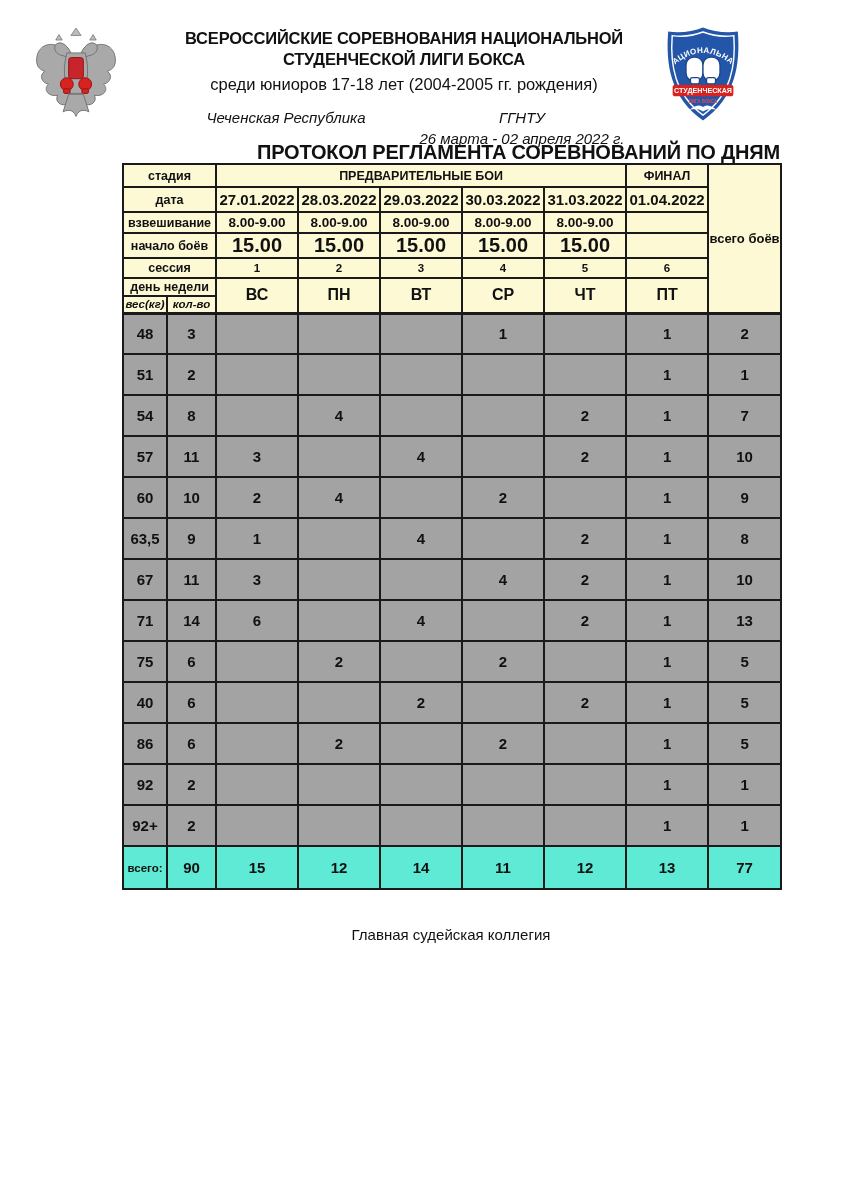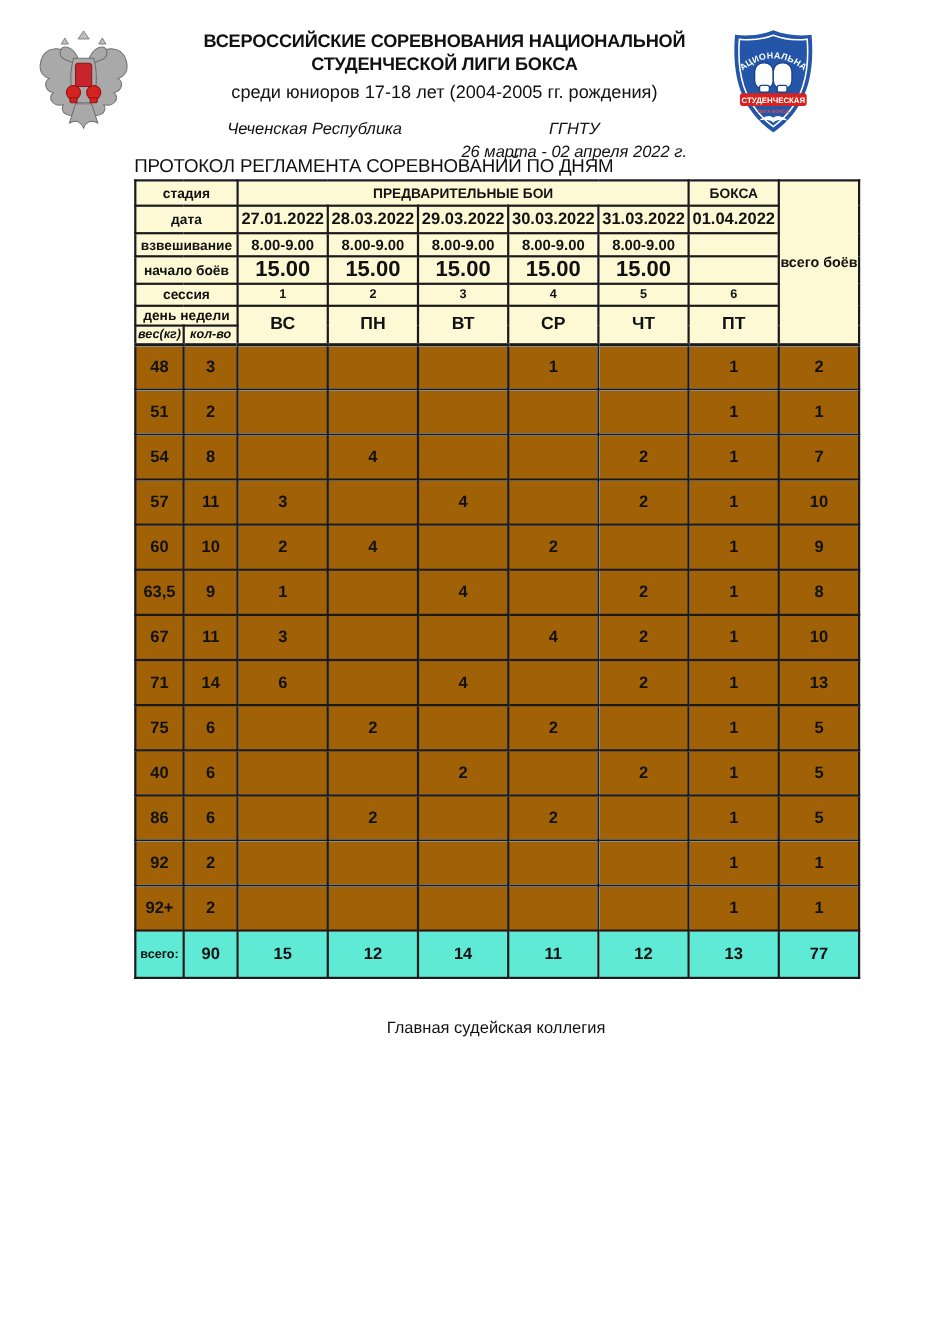--- a/index.html
+++ b/index.html
@@ -16,21 +16,21 @@
   .emblem-right { position:absolute; right:20px; top:0px; width:90px; height:100px; }
   .titles { margin:0 128px; text-align:center; padding-top:4px; }
   .t1 { font-weight:bold; font-size:16.5px; letter-spacing:-0.2px; line-height:1.25; }
   .t2 { font-size:16.5px; margin-top:6px; }
   .meta { display:flex; margin-top:14px; font-style:italic; font-size:15px; line-height:1.35; }
   .meta > div { flex:1; text-align:center; }
 
   
   .table-title {
     position:absolute; top:141px; left:122px; width:658px;
-    text-align:left; font-weight:normal; font-size:17px; letter-spacing:-0.2px;
+    text-align:right; font-weight:bold; font-size:20px; letter-spacing:-0.2px;
   }
 
   
   table.tbl {
     position:absolute; top:163px; left:122px;
     width:658px; border-collapse:collapse; table-layout:fixed;
     border:1px solid #0369a1;
   }
   .tbl td {
     border:2px solid #1a1a1a; text-align:center; vertical-align:middle;
@@ -44,21 +44,21 @@
   .start { font-weight:bold; font-size:20px; }
   .sess  { font-weight:bold; font-size:11.5px; }
   .day   { font-weight:bold; font-size:16px; border-bottom-width:3px !important; }
   .wl    { font-weight:bold; font-style:italic; font-size:11.5px; border-bottom-width:3px !important; }
   .total-hdr { font-weight:bold; font-size:13px; border-bottom-width:3px !important; background:#fcf9d4; }
 
   .r-stage { height:23px; } .r-date { height:25px; } .r-weigh { height:21px; }
   .r-start { height:25px; } .r-sess { height:20px; } .r-wday { height:18px; }
   .r-wl    { height:17px; }
 
-  tr.data { height:41px; background:#a16207; }
+  tr.data { height:41px; background:#a3a3a3; }
   td.w, td.c, td.d, td.t { font-weight:bold; font-size:15px; }
 
   tr.sumrow { height:43px; }
   tr.sumrow td { background:#5eead4; font-weight:bold; font-size:15px; }
   tr.sumrow td.sum-lbl { font-size:11.5px; }
 
   
   .doc-footer {
     position:absolute; top:926px; left:122px; width:658px;
     text-align:center; font-size:15px;
@@ -145,21 +145,21 @@
         <col style="width:82px">
       <col style="width:82px">
         <col style="width:82px">
         <col style="width:82px">
       <col style="width:73px">
     </colgroup>
     <tbody>
       <tr class="hdr r-stage">
         <td class="lbl" colspan="2">стадия</td>
         <td class="stage" colspan="5">ПРЕДВАРИТЕЛЬНЫЕ БОИ</td>
-        <td class="stage">БОКСА</td>
+        <td class="stage">ФИНАЛ</td>
         <td class="total-hdr" rowspan="7">всего боёв</td>
       </tr>
       <tr class="hdr r-date">
         <td class="lbl" colspan="2">дата</td>
         <td class="date">27.01.2022</td>
         <td class="date">28.03.2022</td>
         <td class="date">29.03.2022</td>
         <td class="date">30.03.2022</td>
         <td class="date">31.03.2022</td>
         <td class="date">01.04.2022</td>

